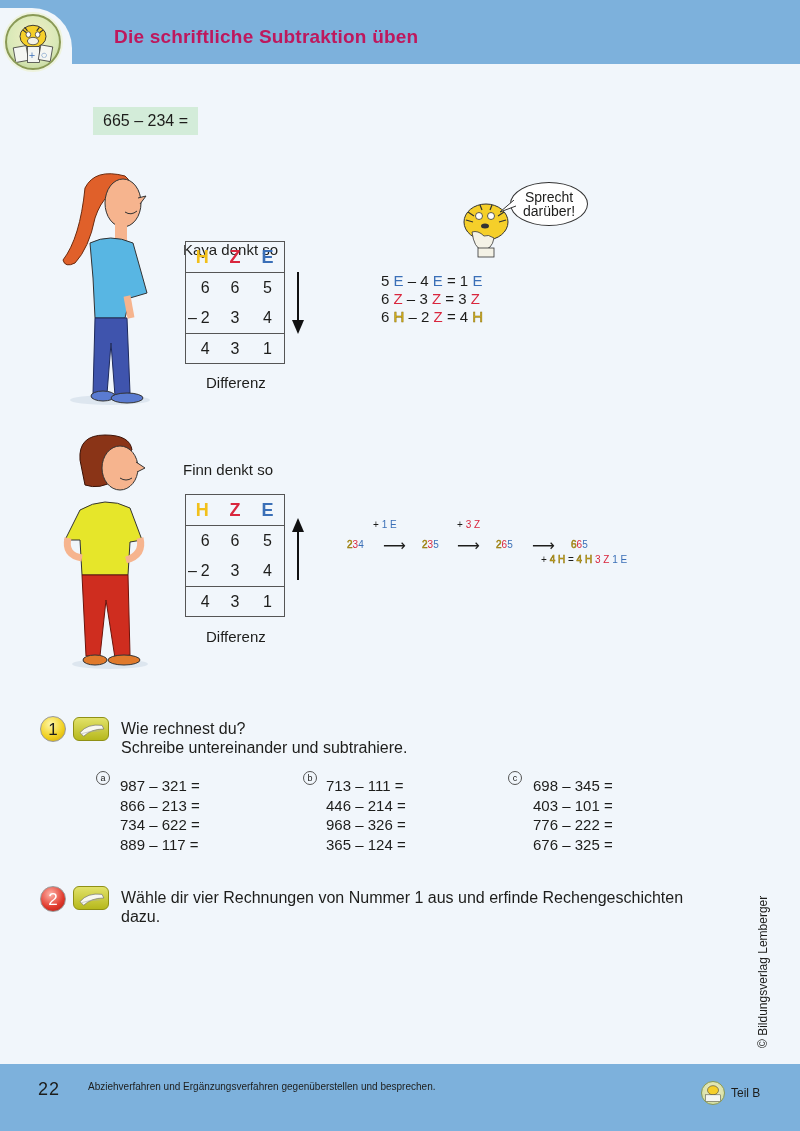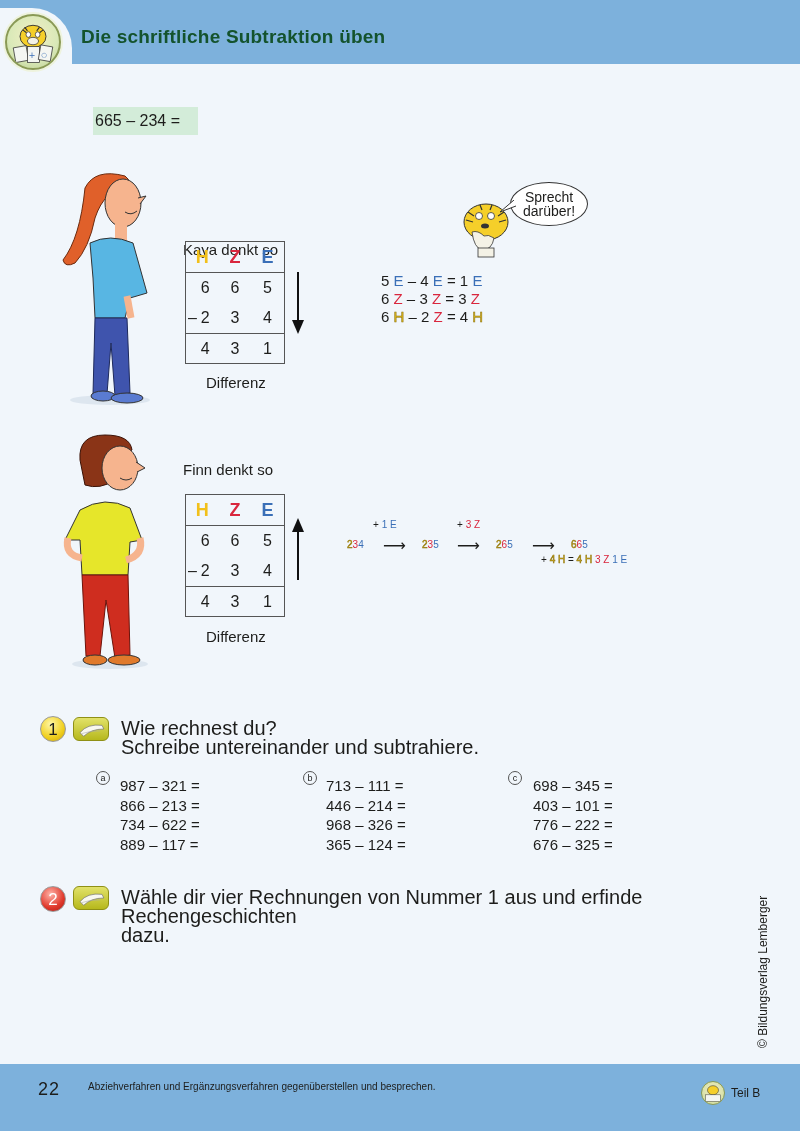--- a/index.html
+++ b/index.html
@@ -27,28 +27,28 @@
   }
   .logo {
     position: absolute; left: 5px; top: 14px; width: 56px; height: 56px; border-radius: 50%;
     background: radial-gradient(circle at 50% 40%, #f3efc5 0%, #d9e9b8 60%, #b8c98a 100%);
     border: 2px solid #8a9a55;
     box-shadow: 0 0 0 2px #eef3dd;
     overflow: hidden;
   }
   .logo svg { width: 100%; height: 100%; }
   .page-title {
-    position: absolute; left: 81px; top: 26px; font-size: 19px; font-weight: bold; color: #14532d;
+    position: absolute; left: 114px; top: 26px; font-size: 19px; font-weight: bold; color: #be185d;
     letter-spacing: 0.2px;
   }
 
   
   .task-box {
     position: absolute; left: 93px; top: 107px; width: 105px; height: 28px;
-    background: #d3ecd9; font-size: 16px; line-height: 28px; padding-left: 2px;
+    background: #d3ecd9; font-size: 16px; line-height: 28px; padding-left: 10px;
   }
 
   
   .character { position: absolute; }
   .character svg { width: 100%; height: 100%; }
 
   .section-label { position: absolute; font-size: 15px; }
   .place-table {
     position: absolute; width: 100px; border: 1px solid #555;
     background: transparent;
@@ -89,21 +89,21 @@
     font-size: 17px; text-align: center; line-height: 25px; color: #1d1d1b;
     border: 1px solid #999;
   }
   .ex-num.yellow { background: radial-gradient(circle at 40% 30%, #fff7a8, #f0cf1d 60%, #c9a20a); }
   .ex-num.red { background: radial-gradient(circle at 40% 30%, #ffb3a8, #e0392c 60%, #a91a12); color:#fff; }
   .book-icon {
     position: absolute; width: 36px; height: 24px; border-radius: 6px;
     background: linear-gradient(#e2e26a, #b6b81c); border: 1px solid #8f9015;
   }
   .book-icon svg { width: 100%; height: 100%; }
-  .ex-text { position: absolute; font-size: 20px; line-height: 19px; }
+  .ex-text { position: absolute; font-size: 16px; line-height: 19px; }
 
   .sub-letter {
     position: absolute; width: 14px; height: 14px; border-radius: 50%; border: 1px solid #555;
     font-size: 9px; text-align: center; line-height: 12px;
   }
   .calc-col { position: absolute; font-size: 15px; line-height: 19.5px; }
 
   .copyright {
     position: absolute; left: 756px; top: 1048px; transform-origin: left top; transform: rotate(-90deg);
     font-size: 12px; white-space: nowrap; color: #1d1d1b;

